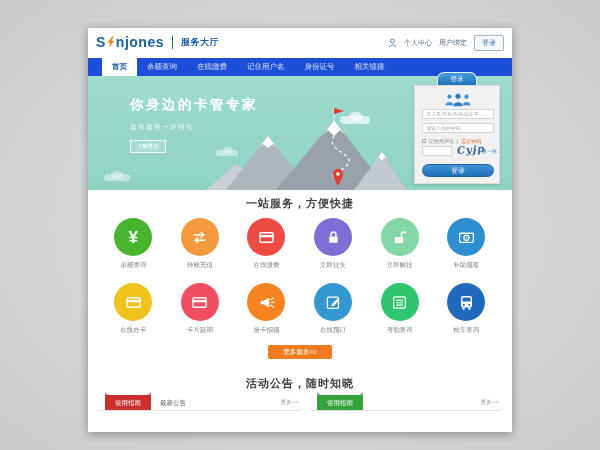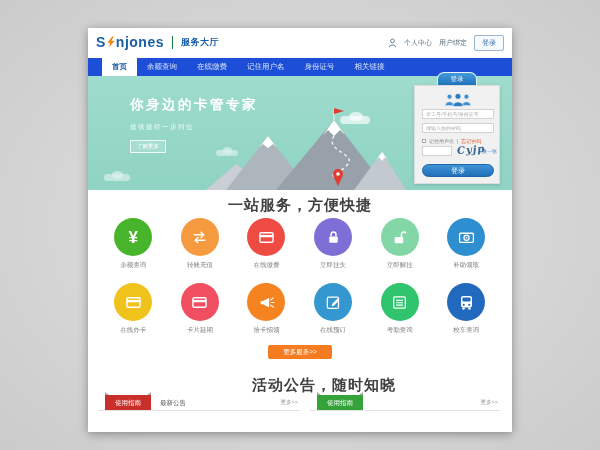--- a/index.html
+++ b/index.html
@@ -64,23 +64,23 @@
   .captcha-img { position:absolute; left:42px; top:58px; font-family:"DejaVu Serif",serif;
                  font-style:italic; font-weight:bold; font-size:10px; color:#35628f;
                  transform:rotate(-4deg); letter-spacing:1px; cursor:pointer; }
   .captcha-refresh { position:absolute; left:67px; top:62px; font-size:5px; color:#2f7bbd; cursor:pointer; }
   .login-submit { position:absolute; left:7px; top:78px; width:72px; height:13px;
                   border:1px solid #1b65a8; border-radius:7px; color:#fff; font-size:7px;
                   background:linear-gradient(#3f94d6,#1f6fb8); text-align:center;
                   line-height:12px; cursor:pointer; }
 
   
-  .sec-title { position:absolute; width:100%; text-align:center; font-size:15px;
+  .sec-title { position:absolute; width:100%; text-align:center; font-size:11px;
                font-weight:bold; color:#404040; letter-spacing:1px; }
-  .t-services { top:168px; } .t-announce { top:348px;margin-left:24px; }
+  .t-services { top:168px; } .t-announce { top:348px; }
   .svc-row { position:absolute; left:12px; width:400px; display:flex; }
   .row1 { top:190px; } .row2 { top:255px; }
   .svc { width:66.6px; text-align:center; cursor:pointer; }
   .svc-circle { width:38px; height:38px; border-radius:50%; margin:0 auto;
                 display:flex; align-items:center; justify-content:center; background:var(--c); }
   .svc-circle .glyph { color:#fff; font-size:17px; font-weight:bold; line-height:1; }
   .svc-label { margin-top:5px; font-size:6.5px; color:#808080; }
   .more-btn { position:absolute; left:50%; top:317px; transform:translateX(-50%);
               width:64px; height:14px; background:#f57c21; border-radius:2px; color:#fff;
               font-size:6.5px; text-align:center; line-height:14px; cursor:pointer; }

